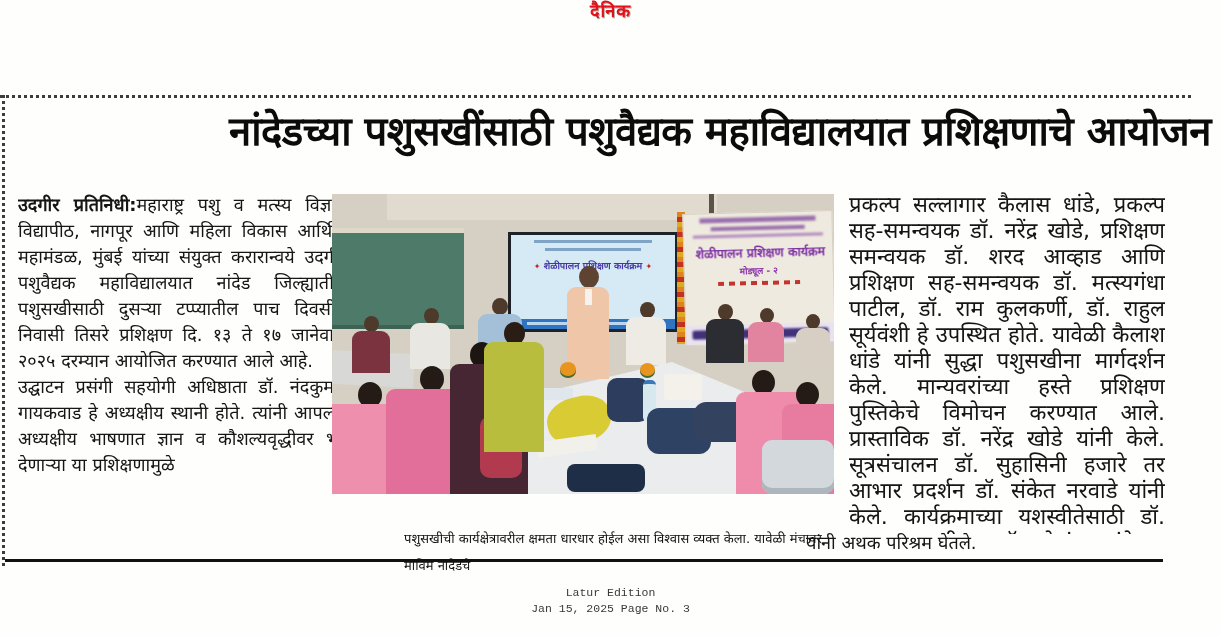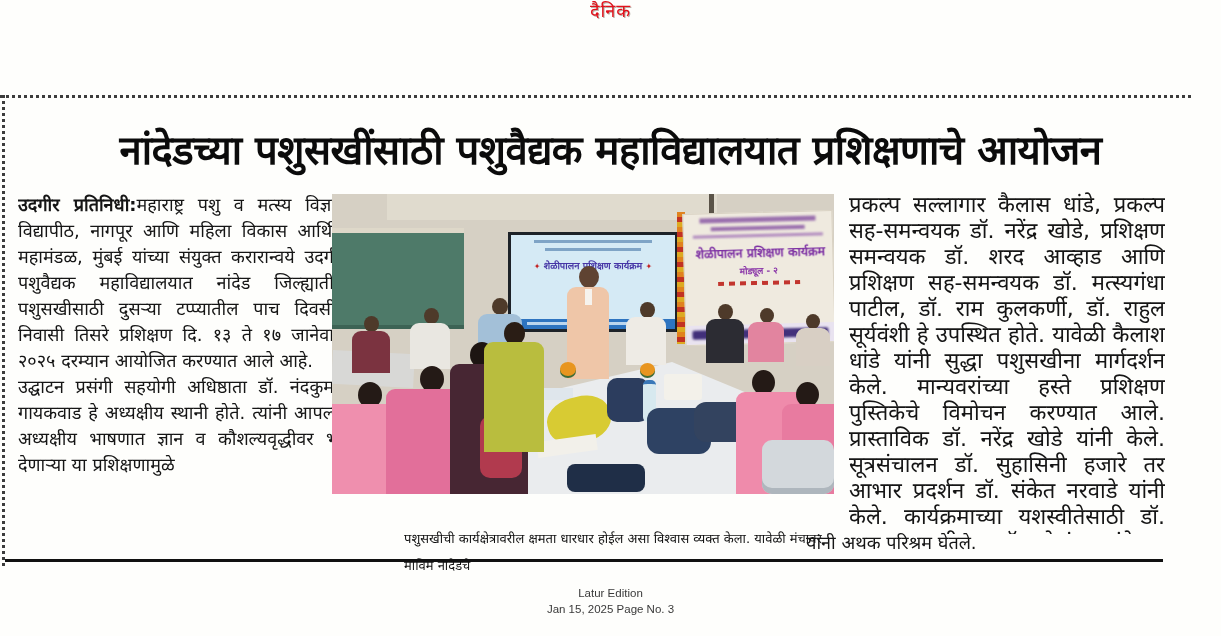--- a/index.html
+++ b/index.html
@@ -2,49 +2,49 @@
 <html style="--masthead-red: #e2111b; --headline-black: #0b0b0b; --banner-purple: #7c2fa3; --chalkboard-green: #4e7a69; --rule-black: #111111;"><head>
 <meta charset="utf-8">
 <style>
   html,body{margin:0;padding:0;background:#e8e8e8;}
   .page{position:relative;width:1221px;height:636px;margin:0 auto;background:#fefefc;
         overflow:hidden;font-family:"DejaVu Sans",sans-serif;color:#151515;}
   .abs{position:absolute;}
 
   
   .masthead{position:absolute;top:2px;left:0;width:100%;text-align:center;line-height:1;}
-  .masthead .tagline{font-size:18px;font-weight:normal;color:var(--masthead-red);
+  .masthead .tagline{font-size:18px;font-weight:bold;color:var(--masthead-red);
         text-shadow:1px 1px 0 #b9b2a8;margin-bottom:1px;letter-spacing:1px;}
   .masthead .title{font-size:57px;font-weight:bold;color:var(--masthead-red);
         text-shadow:3px 4px 0 #a8a29a;letter-spacing:2px;}
 
   
   .dot-h{position:absolute;left:0;top:95px;width:1191px;border-top:3px dotted #3c3c3c;}
   .dot-v{position:absolute;left:2px;top:95px;height:471px;border-left:3px dotted #3c3c3c;}
   .bottom-rule{position:absolute;left:5px;top:559px;width:1158px;height:3px;background:var(--rule-black);}
 
   
-  .headline{position:absolute;left:10px;top:118px;width:1201px;margin:0;text-align:center;}
+  .headline{position:absolute;left:10px;top:99px;width:1201px;margin:0;text-align:right;}
   .headline span{display:inline-block;white-space:nowrap;font-size:40px;font-weight:bold;
         color:var(--headline-black);letter-spacing:-0.5px;line-height:1.6;}
 
   
   .col-left{position:absolute;left:18px;top:192px;width:328px;height:372px;overflow:hidden;
         font-size:18px;line-height:26px;text-align:justify;}
   .col-left p{margin:0;}
   .col-right{position:absolute;left:849px;top:192px;width:316px;height:342px;overflow:hidden;
         font-size:22px;line-height:26px;text-align:justify;}
   .col-right p{margin:0;}
   .right-last{position:absolute;left:806px;top:530px;font-size:18px;line-height:26px;}
   .caption{position:absolute;left:404px;top:499px;width:428px;font-size:13px;line-height:27px;
         color:#101010;margin-top:26px;}
 
   
   .footer{position:absolute;left:0;top:585px;width:100%;text-align:center;
-        font-family:Liberation Sans, sans-serif;font-size:11.5px;line-height:16px;color:#3a3a3a;}
+        font-family:Liberation Mono, monospace;font-size:11.5px;line-height:16px;color:#3a3a3a;}
 
   
   .photo{position:absolute;left:332px;top:194px;width:502px;height:300px;background:#d6d0c4;
         overflow:hidden;margin:0;}
   .head{position:absolute;border-radius:50%;background:#4e3a2a;}
   .torso{position:absolute;border-radius:9px 9px 0 0;}
   .tv{position:absolute;left:176px;top:38px;width:170px;height:100px;background:#1d2228;padding:3px;box-sizing:border-box;}
   .tv-screen{position:relative;width:100%;height:100%;background:#d5eaf5;overflow:hidden;}
   .scr-bar{height:3px;background:#7fa4c6;margin:5px auto 0;filter:blur(0.6px);}
   .scr-title{margin-top:8px;text-align:center;font-size:9.5px;font-weight:bold;color:#4636a6;

